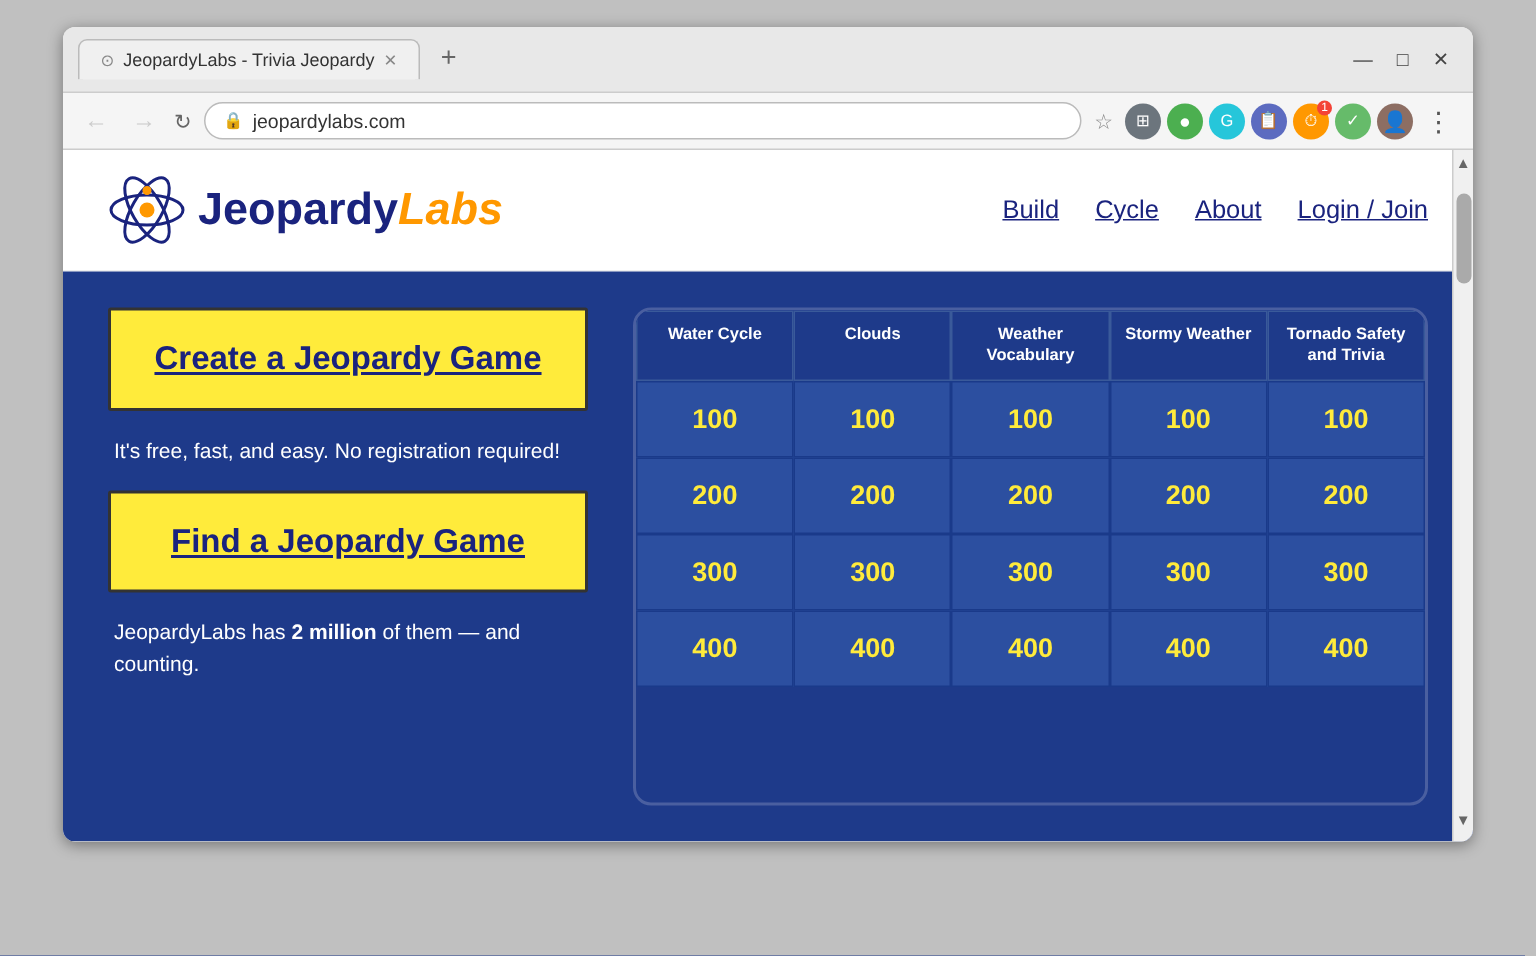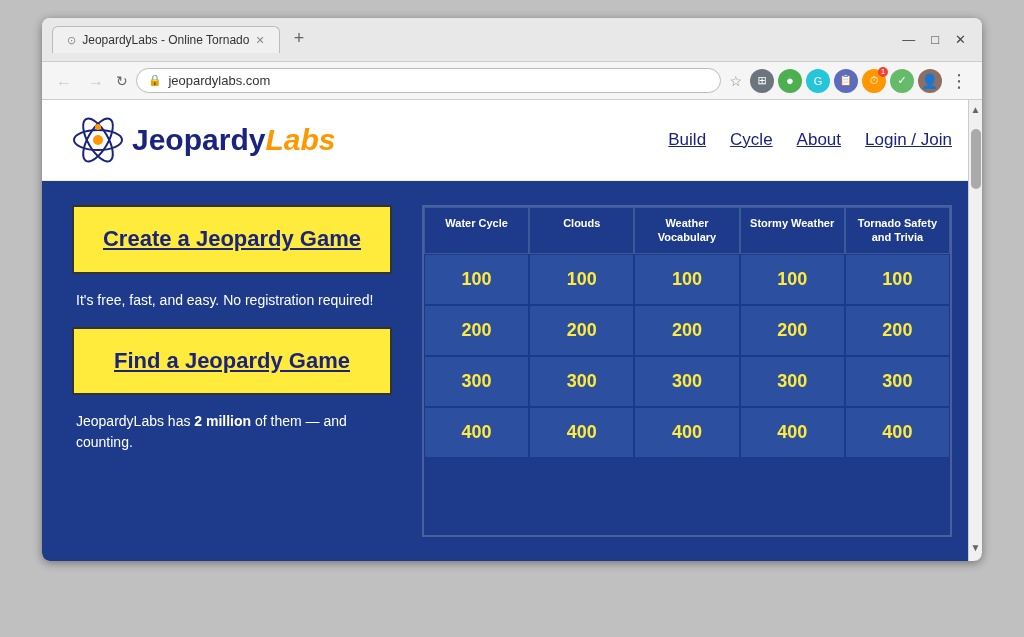--- a/index.html
+++ b/index.html
@@ -251,21 +251,21 @@
       line-height: 1.5;
       padding: 0 4px;
     }
 
     .cta-description strong { font-weight: bold; }
 
     
     .jeopardy-board {
       flex: 1;
       border: 2px solid #4a5fa0;
-      border-radius: 0;
+      border-radius: 12px;
       overflow: hidden;
     }
 
     .board-header {
       display: grid;
       grid-template-columns: repeat(5, 1fr);
       background: #1e3a8a;
     }
 
     .col-header {
@@ -335,21 +335,21 @@
   </style>
 </head>
 <body>
 
 <div class="browser-window">
 
   <div class="title-bar">
     <div class="tab-bar" style="flex:1; background:transparent; padding:0; gap:6px;">
       <div class="tab">
         <span class="tab-icon">⊙</span>
-        <span>JeopardyLabs - Online Tornado</span>
+        <span>JeopardyLabs - Trivia Jeopardy</span>
         <button class="tab-close">✕</button>
       </div>
       <button class="new-tab-btn">+</button>
     </div>
     <div class="window-controls">
       <button class="win-btn">—</button>
       <button class="win-btn">□</button>
       <button class="win-btn">✕</button>
     </div>
   </div>

